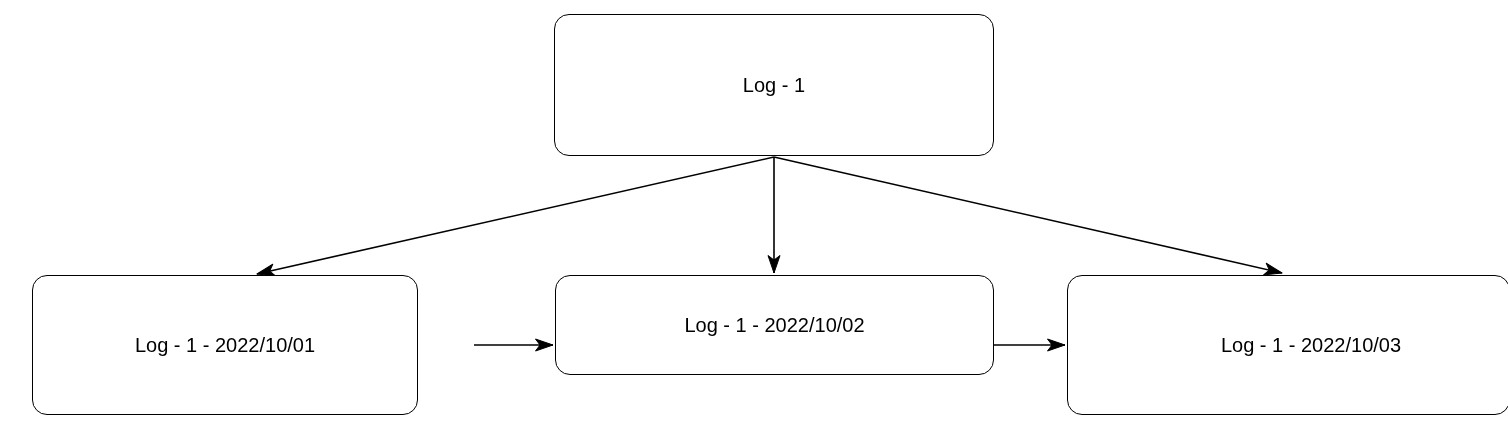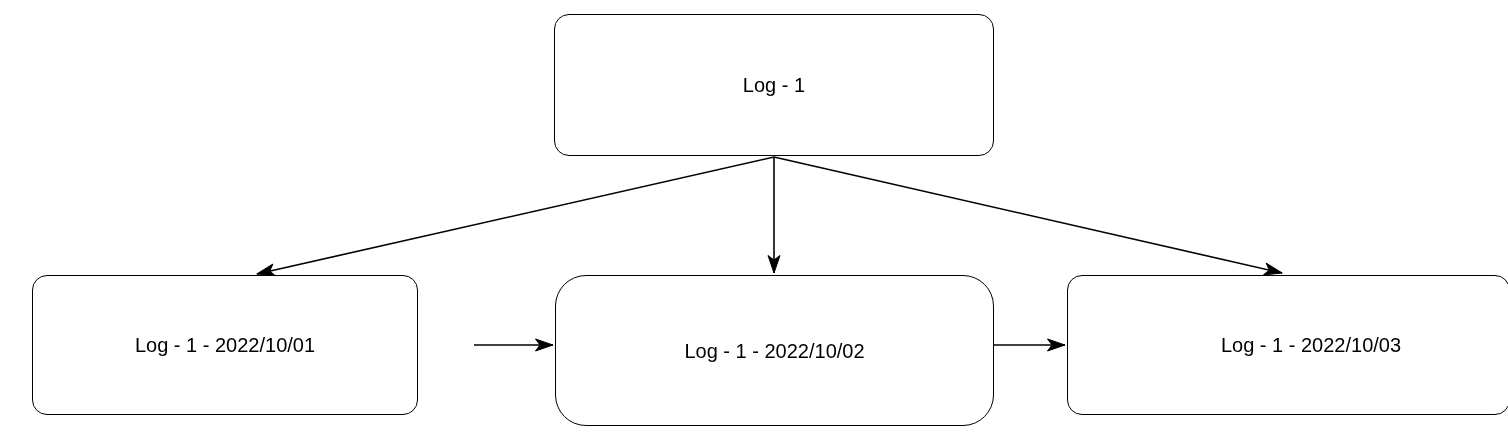--- a/index.html
+++ b/index.html
@@ -67,21 +67,21 @@
     </svg>
 
   <div class="node" style="left: 537px; top: 14px; width: 440px; height: 142px;">
     <span class="node-label">Log - 1</span>
   </div>
 
   <div class="node" style="left: 15px; top: 275px; width: 386px; height: 140px;">
     <span class="node-label">Log - 1 - 2022/10/01</span>
   </div>
 
-  <div class="node" style="left: 538px; top: 275px; width: 439px; height: 151px; border-radius: 31px;">
+  <div class="node" style="left: 538px; top: 275px; width: 439px; height: 100px;">
     <span class="node-label">Log - 1 - 2022/10/02</span>
   </div>
 
   <div class="node" style="left: 1050px; top: 275px; width: 443px; height: 140px; padding-left: 45px;">
     <span class="node-label">Log - 1 - 2022/10/03</span>
   </div>
 
 </div>
 
 </body></html>

